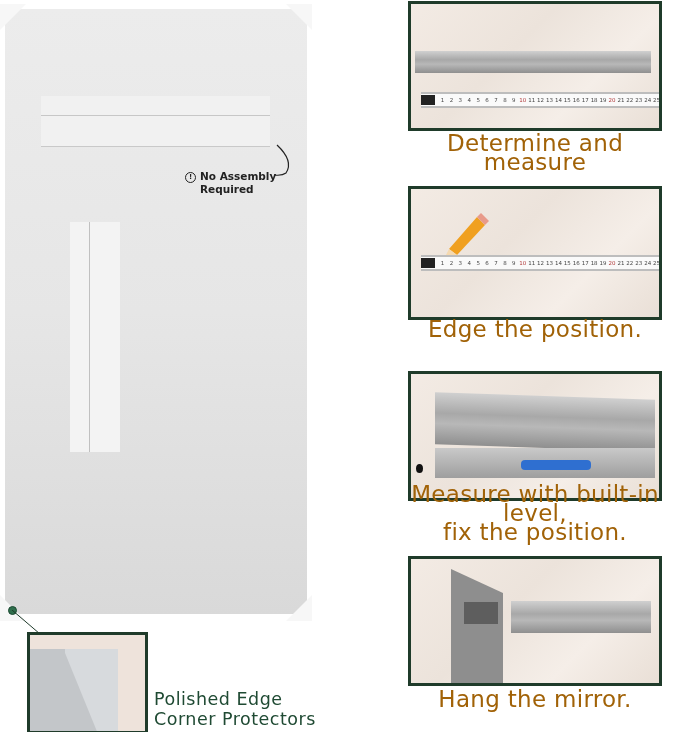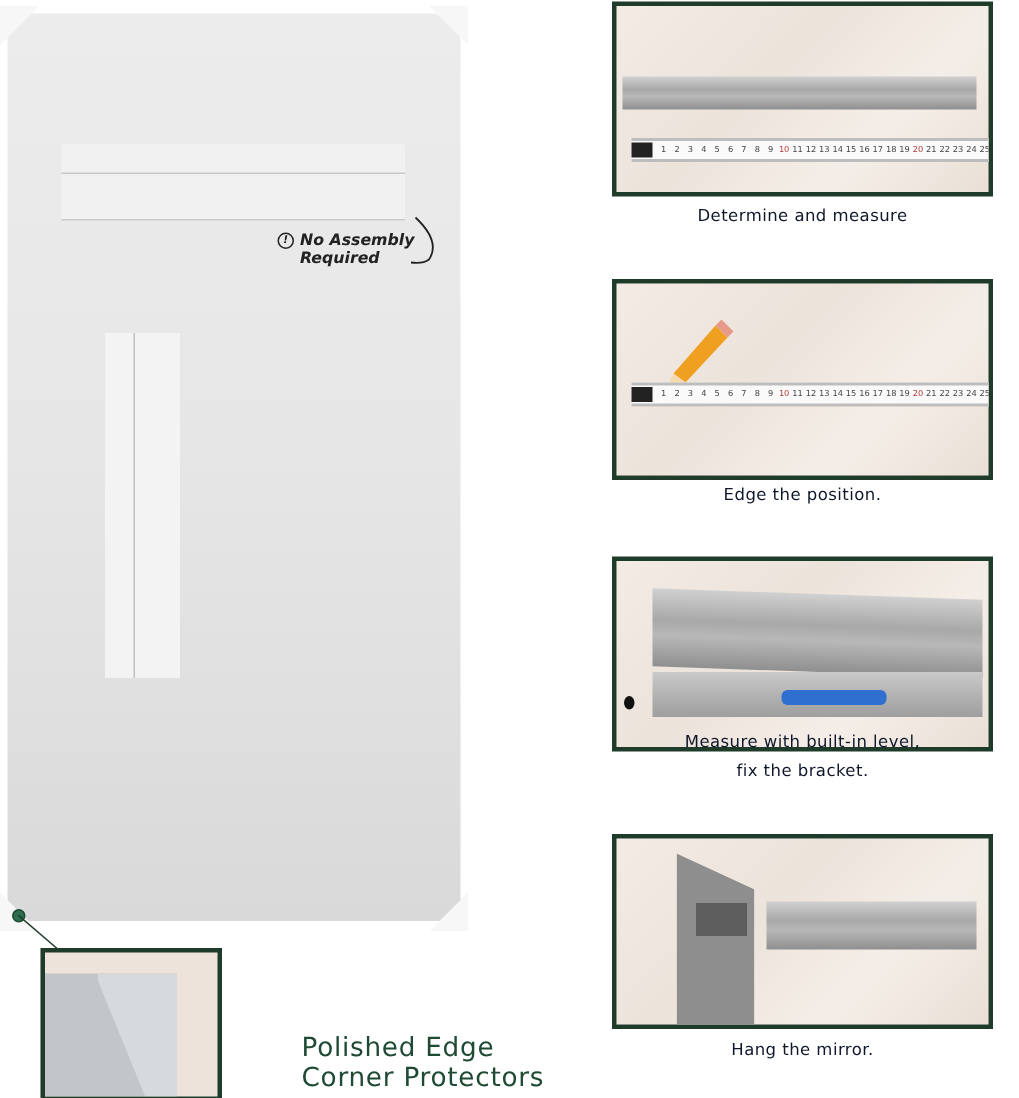--- a/index.html
+++ b/index.html
@@ -9,37 +9,37 @@
   .mirror{left:5px;top:9px;width:302px;height:605px;background:linear-gradient(180deg,#ececec 0%,#e6e6e6 50%,#d9d9d9 100%);}
   .corner{width:26px;height:26px;background:#f7f7f7;}
   .corner.tl{left:0;top:4px;clip-path:polygon(0 0,100% 0,0 100%);}
   .corner.tr{left:286px;top:4px;clip-path:polygon(0 0,100% 0,100% 100%);}
   .corner.bl{left:0;top:595px;clip-path:polygon(0 0,0 100%,100% 100%);}
   .corner.br{left:286px;top:595px;clip-path:polygon(100% 0,100% 100%,0 100%);}
   .hbar{left:41px;top:96px;width:229px;height:50px;background:#f1f1f1;border-bottom:1px solid #c9c9c9;}
   .hbar .line{position:absolute;left:0;right:0;top:19px;height:1px;background:#c7c7c7;}
   .vbar{left:70px;top:222px;width:50px;height:230px;background:#f3f3f3;}
   .vbar .line{position:absolute;top:0;bottom:0;left:19px;width:1px;background:#c0c0c0;}
-  .note{left:185px;top:154px;font-size:10.5px;font-weight:bold;color:#222;line-height:12px;font-style:italic;}
+  .note{left:185px;top:170px;font-size:10.5px;font-weight:bold;color:#222;line-height:12px;}
   .note .ic{display:inline-block;width:9px;height:9px;border:1px solid #222;border-radius:50%;font-size:7px;text-align:center;line-height:9px;margin-right:4px;vertical-align:1px;}
   .curve{left:272px;top:143px;}
   
   .dot{left:8px;top:606px;width:7px;height:7px;border-radius:50%;background:#2e6e4c;border:1px solid #1d4a33;}
   .leader{left:12px;top:610px;}
   .detail{left:27px;top:632px;width:115px;height:96px;border:3px solid #1f3b2a;background:#eee3db;overflow:hidden;}
   .detail .glass{position:absolute;left:0;top:14px;width:88px;height:82px;background:#c3c6c9;}
   .detail .glass2{position:absolute;left:35px;top:14px;width:53px;height:82px;background:#d7dadd;clip-path:polygon(0 0,100% 0,100% 100%,60% 100%,0 5%);}
-  .caption-left{left:154px;top:689px;font-size:17.5px;line-height:20px;color:#1f4a33;letter-spacing:0.5px;margin-left:47px;}
+  .caption-left{left:154px;top:689px;font-size:17.5px;line-height:20px;color:#1f4a33;letter-spacing:0.5px;}
   
   .panel{left:408px;width:248px;border:3px solid #1f3b2a;background:linear-gradient(135deg,#f3ebe4 0%,#ece3db 40%,#f5eee8 70%,#e9dfd6 100%);overflow:hidden;}
   .p1{top:1px;height:124px;}
   .p2{top:186px;height:128px;}
   .p3{top:371px;height:124px;}
   .p4{top:556px;height:124px;}
-  .cap{left:400px;width:270px;text-align:center;color:#0f172a;font-size:11px;line-height:19px;letter-spacing:0.3px;}
+  .cap{left:400px;width:270px;text-align:center;color:#a16207;font-size:23px;line-height:19px;letter-spacing:0.3px;}
   .cap1{top:134px;}
   .cap2{top:320px;}
   .cap3{top:485px;}
   .cap4{top:690px;}
   .ruler{position:absolute;height:12px;background:#fafafa;border-top:2px solid #bdbdbd;border-bottom:2px solid #bdbdbd;display:flex;align-items:center;font-size:5.5px;color:#444;}
   .ruler .blk{width:14px;height:10px;background:#222;margin-right:3px;}
   .ruler span{flex:1;text-align:center;}
   .ruler span.red{color:#b23a3a;}
   .rail{position:absolute;background:linear-gradient(180deg,#d0d0d0,#a8a8a8 40%,#b8b8b8 60%,#8f8f8f);}
 </style>
@@ -153,21 +153,21 @@
 </div>
 
 <div class="abs panel p3">
   <div class="rail" style="left:24px;top:22px;width:220px;height:52px;transform:skewY(2deg);"></div>
   <div style="position:absolute;left:24px;top:74px;width:220px;height:30px;background:linear-gradient(180deg,#c9c9c9,#9e9e9e);"></div>
   <div style="position:absolute;left:110px;top:86px;width:70px;height:10px;background:#2f6fd0;border-radius:4px;"></div>
   <div style="position:absolute;left:5px;top:90px;width:7px;height:9px;border-radius:50%;background:#111;"></div>
 </div>
 <div class="abs cap cap3">
   <div>Measure with built-in level,</div>
-  <div>fix the bracket.</div>
+  <div>fix the position.</div>
 </div>
 
 <div class="abs panel p4">
   <div style="position:absolute;left:40px;top:10px;width:52px;height:120px;background:#8e8e8e;clip-path:polygon(0 0,100% 20%,100% 100%,0 100%);">
     <div style="position:absolute;left:13px;top:33px;width:34px;height:22px;background:#5e5e5e;"></div>
   </div>
   <div class="rail" style="left:100px;top:42px;width:140px;height:32px;"></div>
 </div>
 <div class="abs cap cap4">
   <div>Hang the mirror.</div>

